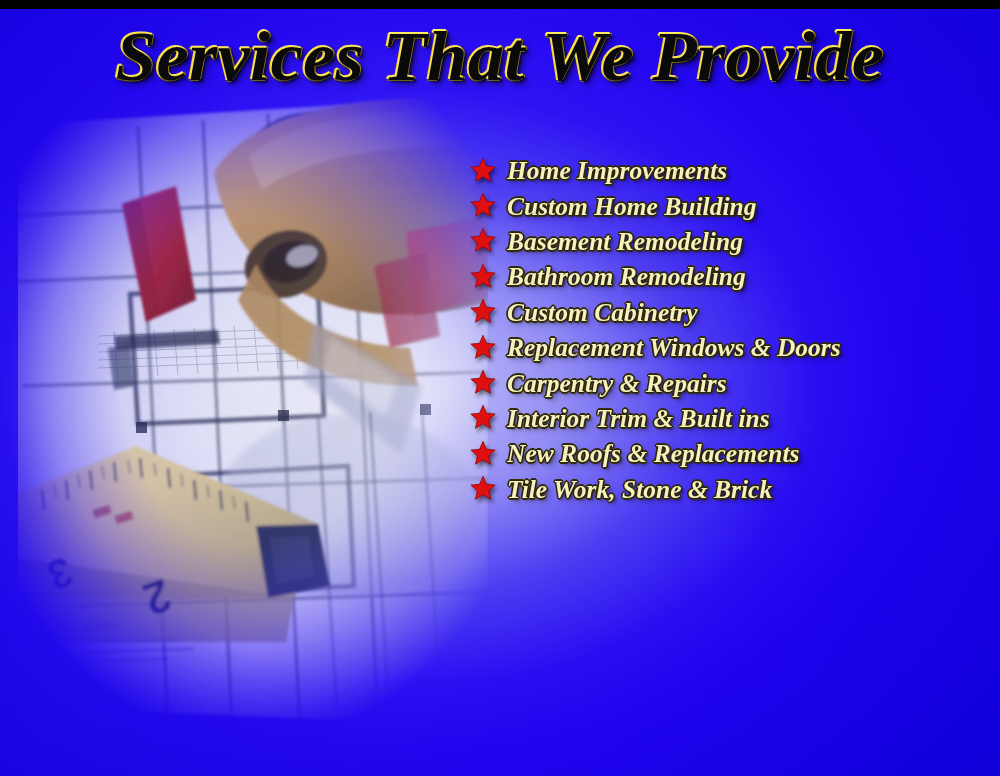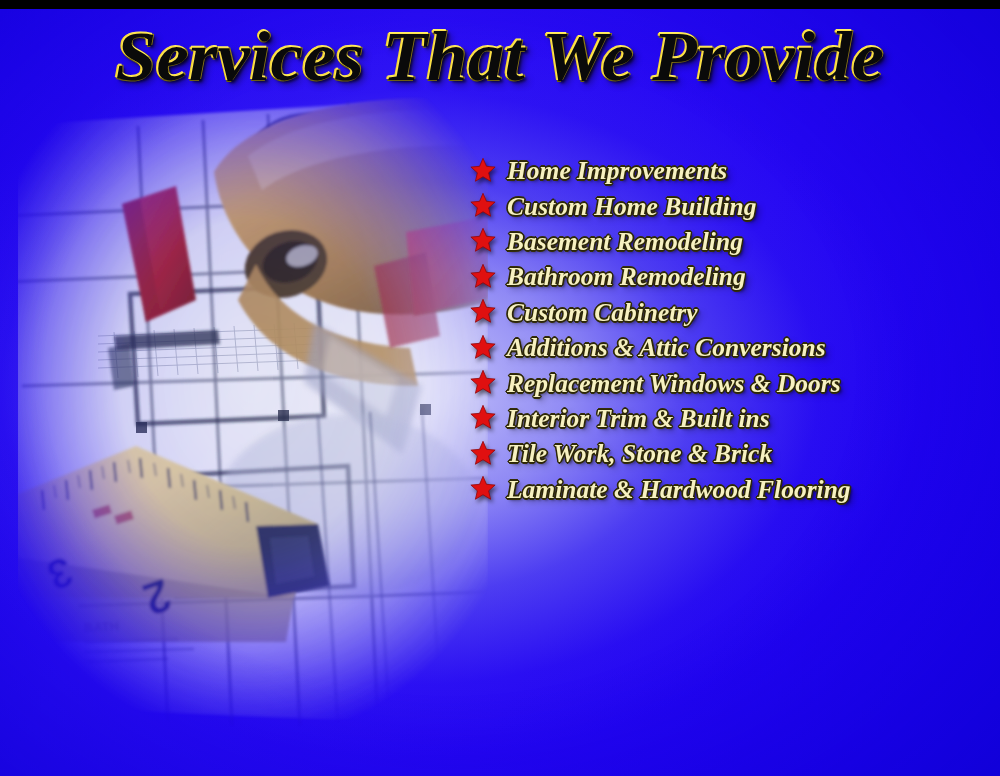--- a/index.html
+++ b/index.html
@@ -340,63 +340,63 @@
 
     <div class="row">
       <span class="star">
         <svg viewBox="0 0 24 24" width="26" height="26" xmlns="http://www.w3.org/2000/svg">
           <polygon points="12,1.2 15.2,8.6 23.2,9.3 17.2,14.6 19,22.4 12,18.2 5,22.4 6.8,14.6 0.8,9.3 8.8,8.6" fill="#e01010" stroke="#8d0408" stroke-width="0.7"></polygon>
         </svg>
       </span>
       <span class="row-label">Custom Cabinetry</span>
     </div>
 
-    <div class="row">
-      <span class="star">
-        <svg viewBox="0 0 24 24" width="26" height="26" xmlns="http://www.w3.org/2000/svg">
-          <polygon points="12,1.2 15.2,8.6 23.2,9.3 17.2,14.6 19,22.4 12,18.2 5,22.4 6.8,14.6 0.8,9.3 8.8,8.6" fill="#e01010" stroke="#8d0408" stroke-width="0.7"></polygon>
-        </svg>
-      </span>
-      <span class="row-label">Additions &amp; Attic Conversions</span>
-    </div>
 
 
     <div class="row">
       <span class="star">
         <svg viewBox="0 0 24 24" width="26" height="26" xmlns="http://www.w3.org/2000/svg">
           <polygon points="12,1.2 15.2,8.6 23.2,9.3 17.2,14.6 19,22.4 12,18.2 5,22.4 6.8,14.6 0.8,9.3 8.8,8.6" fill="#e01010" stroke="#8d0408" stroke-width="0.7"></polygon>
         </svg>
       </span>
       <span class="row-label">Replacement Windows &amp; Doors</span>
     </div>
 
+    <div class="row">
+      <span class="star">
+        <svg viewBox="0 0 24 24" width="26" height="26" xmlns="http://www.w3.org/2000/svg">
+          <polygon points="12,1.2 15.2,8.6 23.2,9.3 17.2,14.6 19,22.4 12,18.2 5,22.4 6.8,14.6 0.8,9.3 8.8,8.6" fill="#e01010" stroke="#8d0408" stroke-width="0.7"></polygon>
+        </svg>
+      </span>
+      <span class="row-label">Carpentry &amp; Repairs</span>
+    </div>
 
     <div class="row">
       <span class="star">
         <svg viewBox="0 0 24 24" width="26" height="26" xmlns="http://www.w3.org/2000/svg">
           <polygon points="12,1.2 15.2,8.6 23.2,9.3 17.2,14.6 19,22.4 12,18.2 5,22.4 6.8,14.6 0.8,9.3 8.8,8.6" fill="#e01010" stroke="#8d0408" stroke-width="0.7"></polygon>
         </svg>
       </span>
       <span class="row-label">Interior Trim &amp; Built ins</span>
     </div>
 
 
+    <div class="row">
+      <span class="star">
+        <svg viewBox="0 0 24 24" width="26" height="26" xmlns="http://www.w3.org/2000/svg">
+          <polygon points="12,1.2 15.2,8.6 23.2,9.3 17.2,14.6 19,22.4 12,18.2 5,22.4 6.8,14.6 0.8,9.3 8.8,8.6" fill="#e01010" stroke="#8d0408" stroke-width="0.7"></polygon>
+        </svg>
+      </span>
+      <span class="row-label">New Roofs &amp; Replacements</span>
+    </div>
 
     <div class="row">
       <span class="star">
         <svg viewBox="0 0 24 24" width="26" height="26" xmlns="http://www.w3.org/2000/svg">
           <polygon points="12,1.2 15.2,8.6 23.2,9.3 17.2,14.6 19,22.4 12,18.2 5,22.4 6.8,14.6 0.8,9.3 8.8,8.6" fill="#e01010" stroke="#8d0408" stroke-width="0.7"></polygon>
         </svg>
       </span>
       <span class="row-label">Tile Work, Stone &amp; Brick</span>
     </div>
 
-    <div class="row">
-      <span class="star">
-        <svg viewBox="0 0 24 24" width="26" height="26" xmlns="http://www.w3.org/2000/svg">
-          <polygon points="12,1.2 15.2,8.6 23.2,9.3 17.2,14.6 19,22.4 12,18.2 5,22.4 6.8,14.6 0.8,9.3 8.8,8.6" fill="#e01010" stroke="#8d0408" stroke-width="0.7"></polygon>
-        </svg>
-      </span>
-      <span class="row-label">Laminate &amp; Hardwood Flooring</span>
-    </div>
 
   </div>
 </div>
 
 </body></html>

